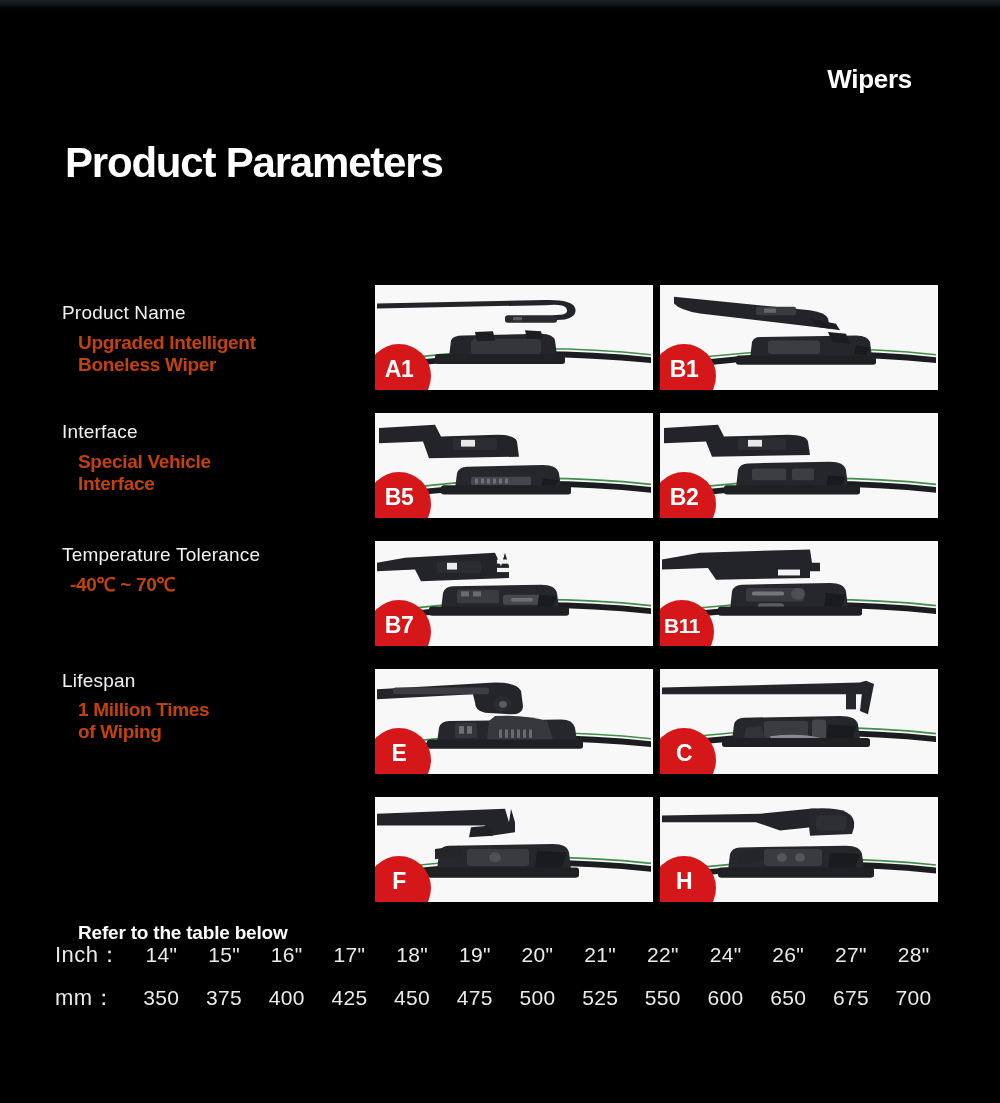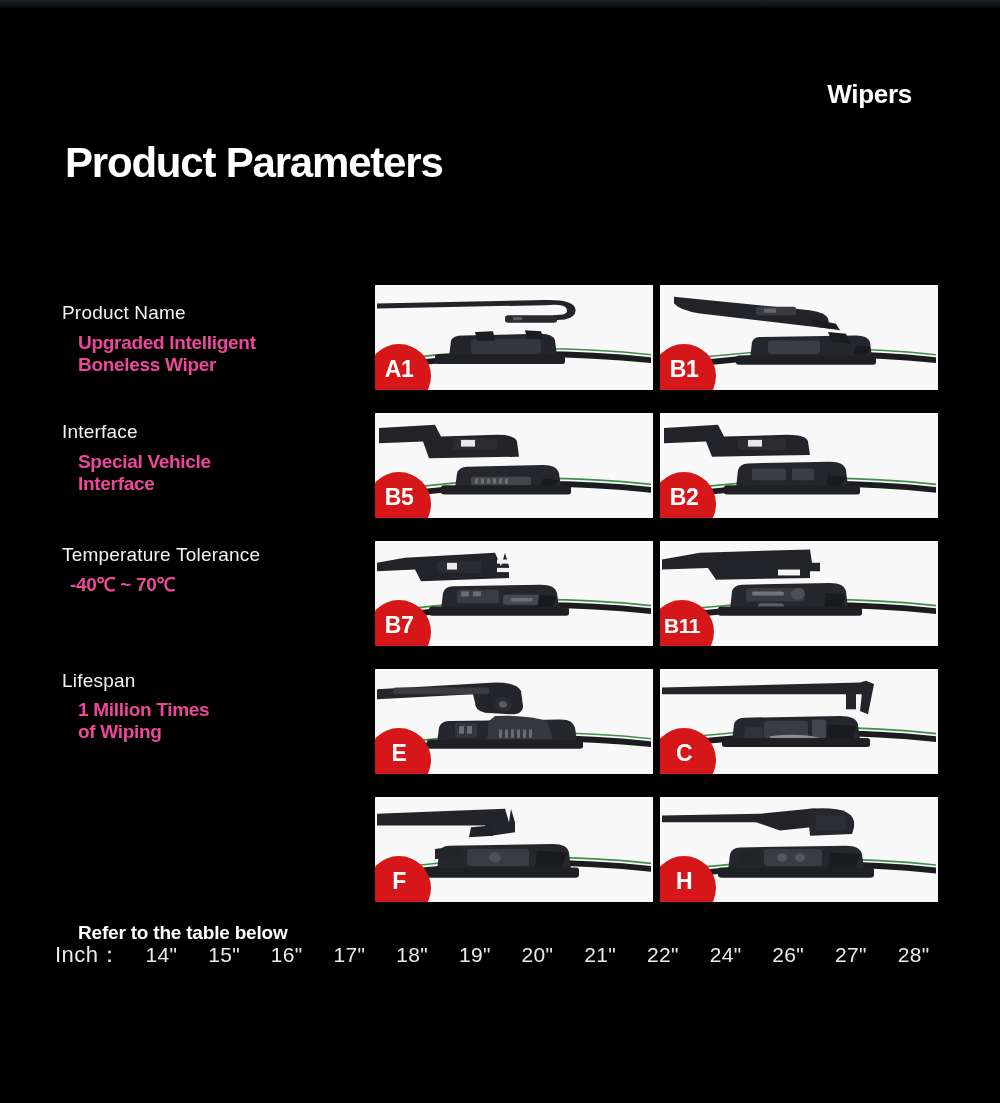--- a/index.html
+++ b/index.html
@@ -7,37 +7,37 @@
   body {
     width:1000px; height:1103px; position:relative;
     font-family:"Liberation Sans", sans-serif;
     color:#fff; overflow:hidden;
   }
   .top-strip{
     position:absolute; top:0; left:0; width:1000px; height:9px;
     background:linear-gradient(180deg,#1c2229 0%,#12161b 45%,#000 100%);
   }
   .brand{
-    position:absolute; top:79px; right:88px;
+    position:absolute; top:64px; right:88px;
     font-size:26px; font-weight:bold; letter-spacing:-0.3px; color:#fff;
   }
   .page-title{
     position:absolute; top:139px; left:65px;
     font-size:42px; font-weight:bold; letter-spacing:-1.2px; color:#fff;
   }
 
   
   .specs{ position:absolute; left:62px; top:302px; width:310px; }
   .spec{ margin-bottom:11px; }
   .spec-label{
     font-size:19px; font-weight:400; color:#f2f2f2;
     letter-spacing:0.2px; line-height:1.2;
   }
   .spec-value{
-    font-size:19px; font-weight:bold; color:#ec4899;
+    font-size:19px; font-weight:bold; color:#c2410c;
     letter-spacing:-0.3px; line-height:1.15; margin-top:7px; padding-left:16px;
   }
   .spec-value.nopad{ padding-left:8px; }
 
   
   .grid{
     position:absolute; left:375px; top:265px;
     width:563px; height:637px;
     display:grid; grid-template-columns:278px 278px;
     grid-template-rows:repeat(6,125px);
@@ -364,13 +364,29 @@
     <div class="tcell">18"</div>
     <div class="tcell">19"</div>
     <div class="tcell">20"</div>
     <div class="tcell">21"</div>
     <div class="tcell">22"</div>
     <div class="tcell">24"</div>
     <div class="tcell">26"</div>
     <div class="tcell">27"</div>
     <div class="tcell">28"</div>
   </div>
+  <div class="trow">
+    <div class="tkey">mm：</div>
+    <div class="tcell">350</div>
+    <div class="tcell">375</div>
+    <div class="tcell">400</div>
+    <div class="tcell">425</div>
+    <div class="tcell">450</div>
+    <div class="tcell">475</div>
+    <div class="tcell">500</div>
+    <div class="tcell">525</div>
+    <div class="tcell">550</div>
+    <div class="tcell">600</div>
+    <div class="tcell">650</div>
+    <div class="tcell">675</div>
+    <div class="tcell">700</div>
+  </div>
 </div>
 
 </body></html>

